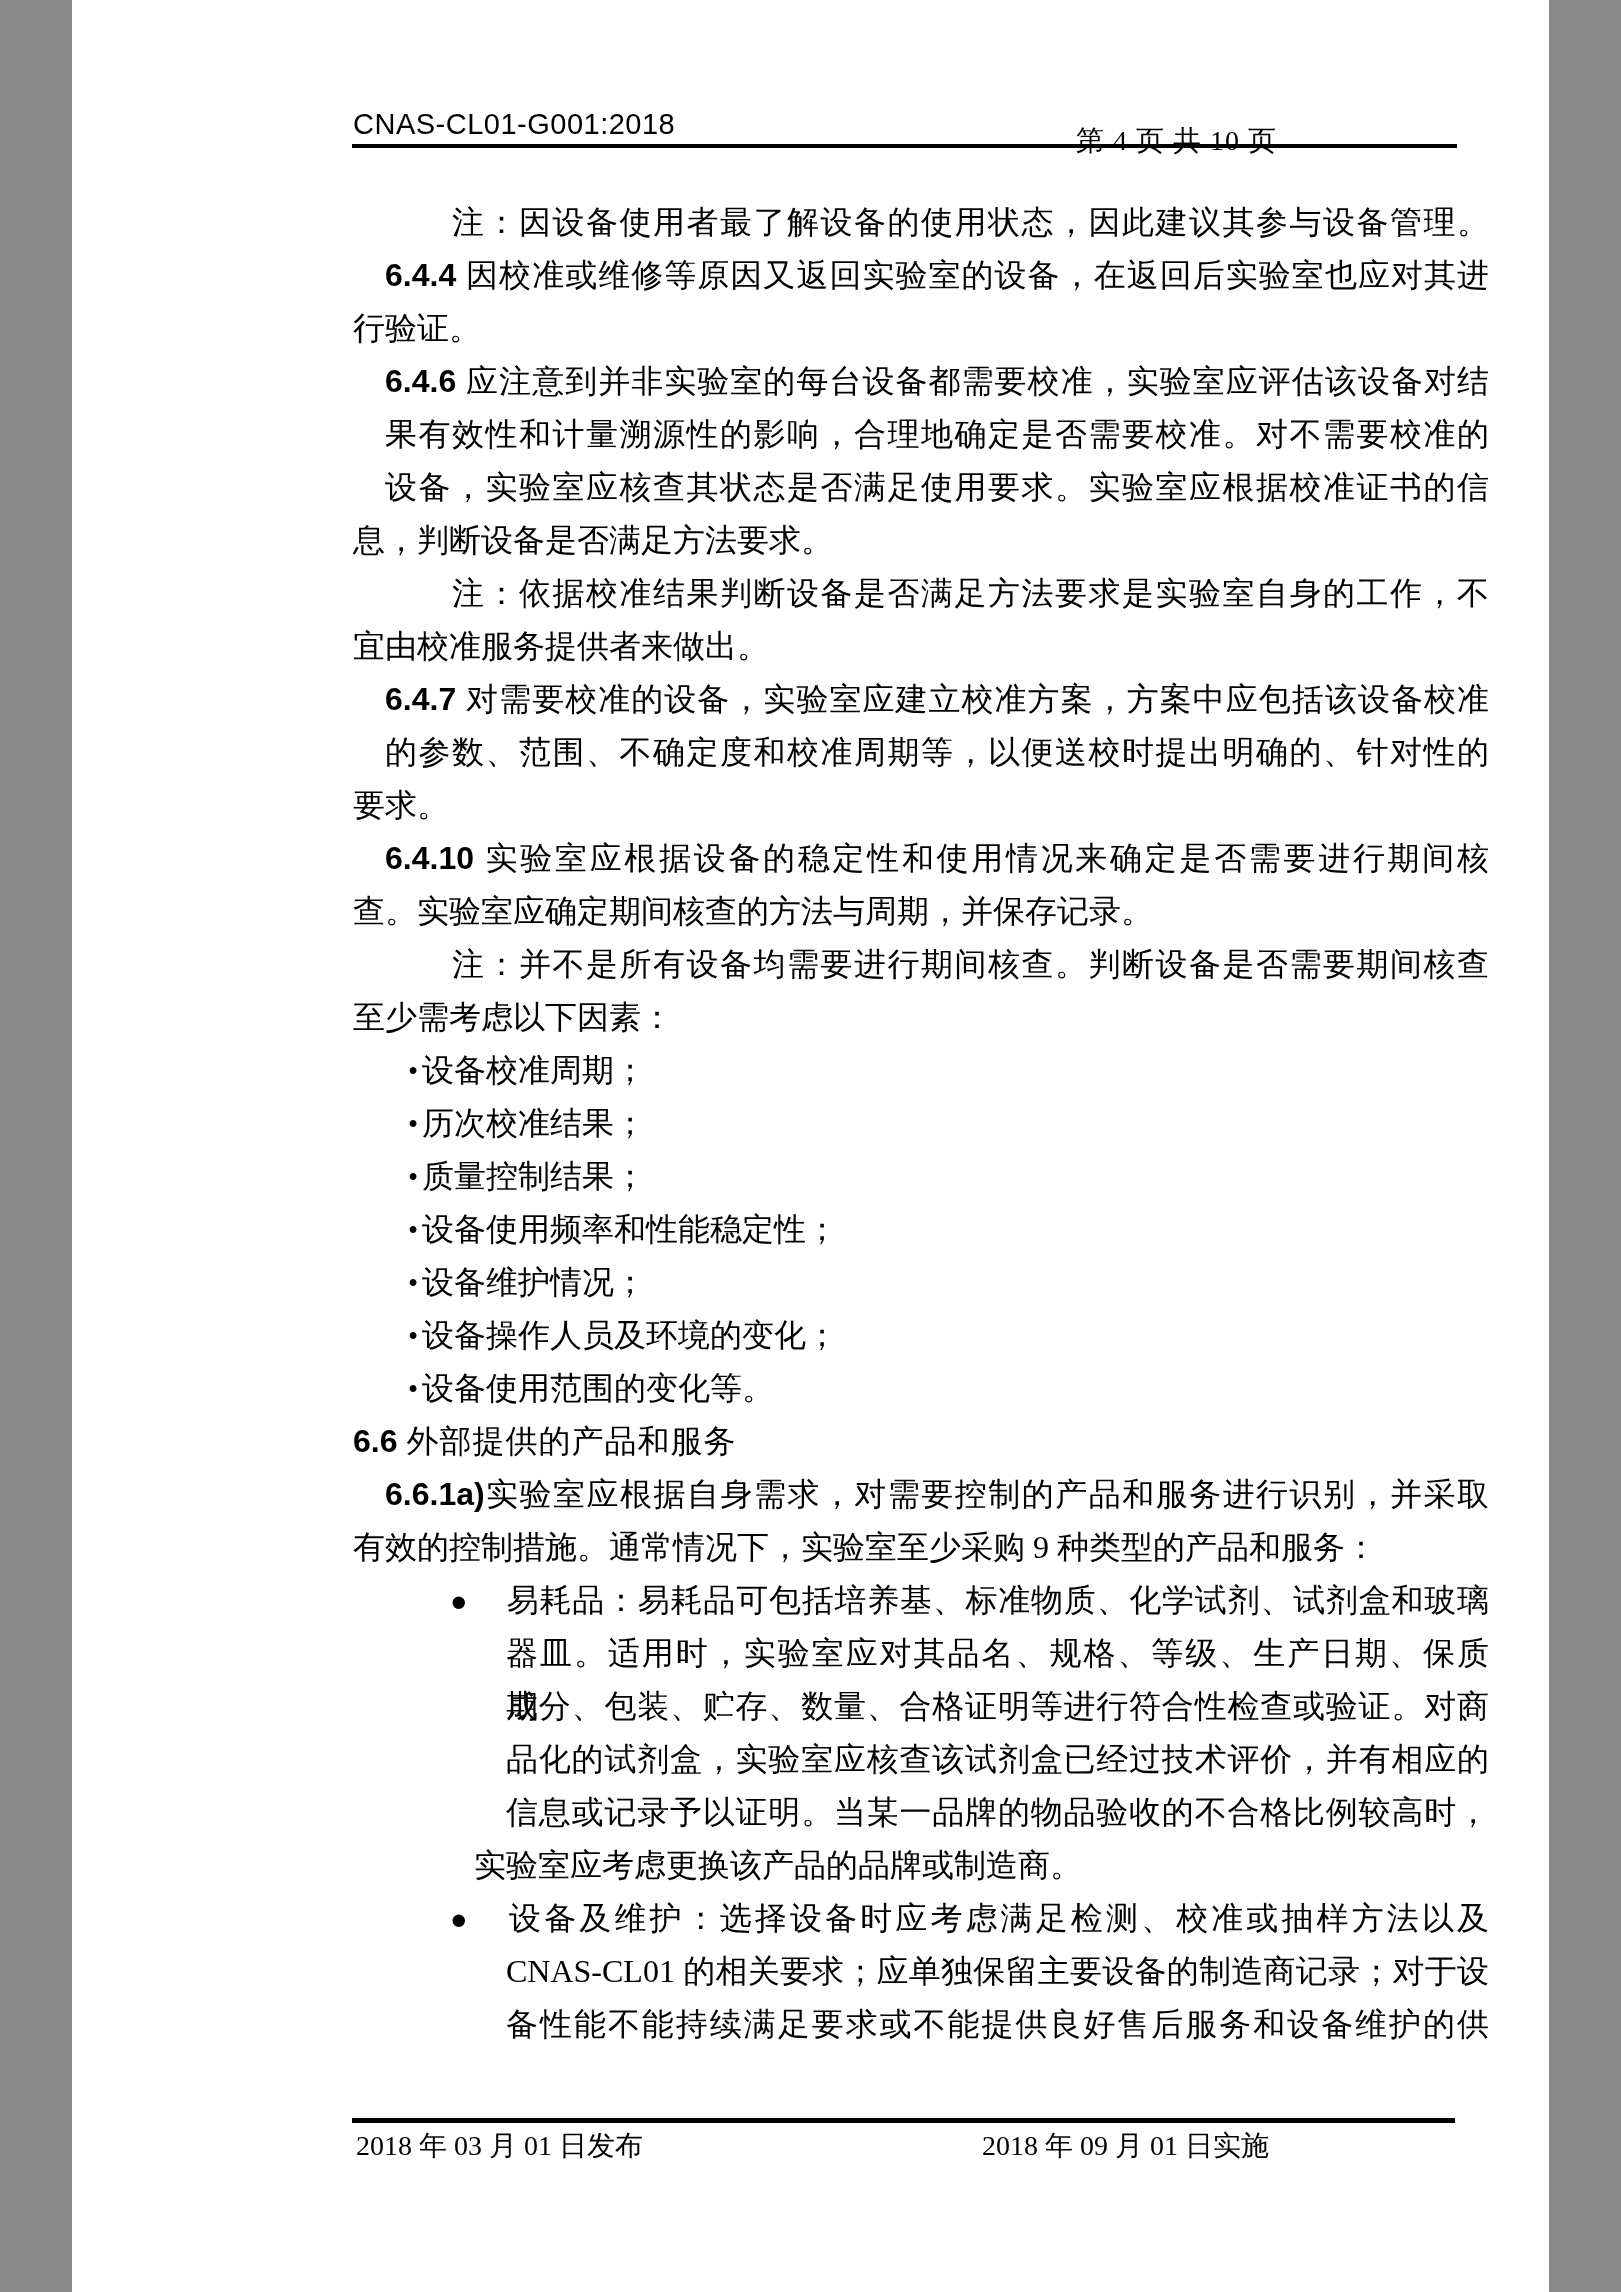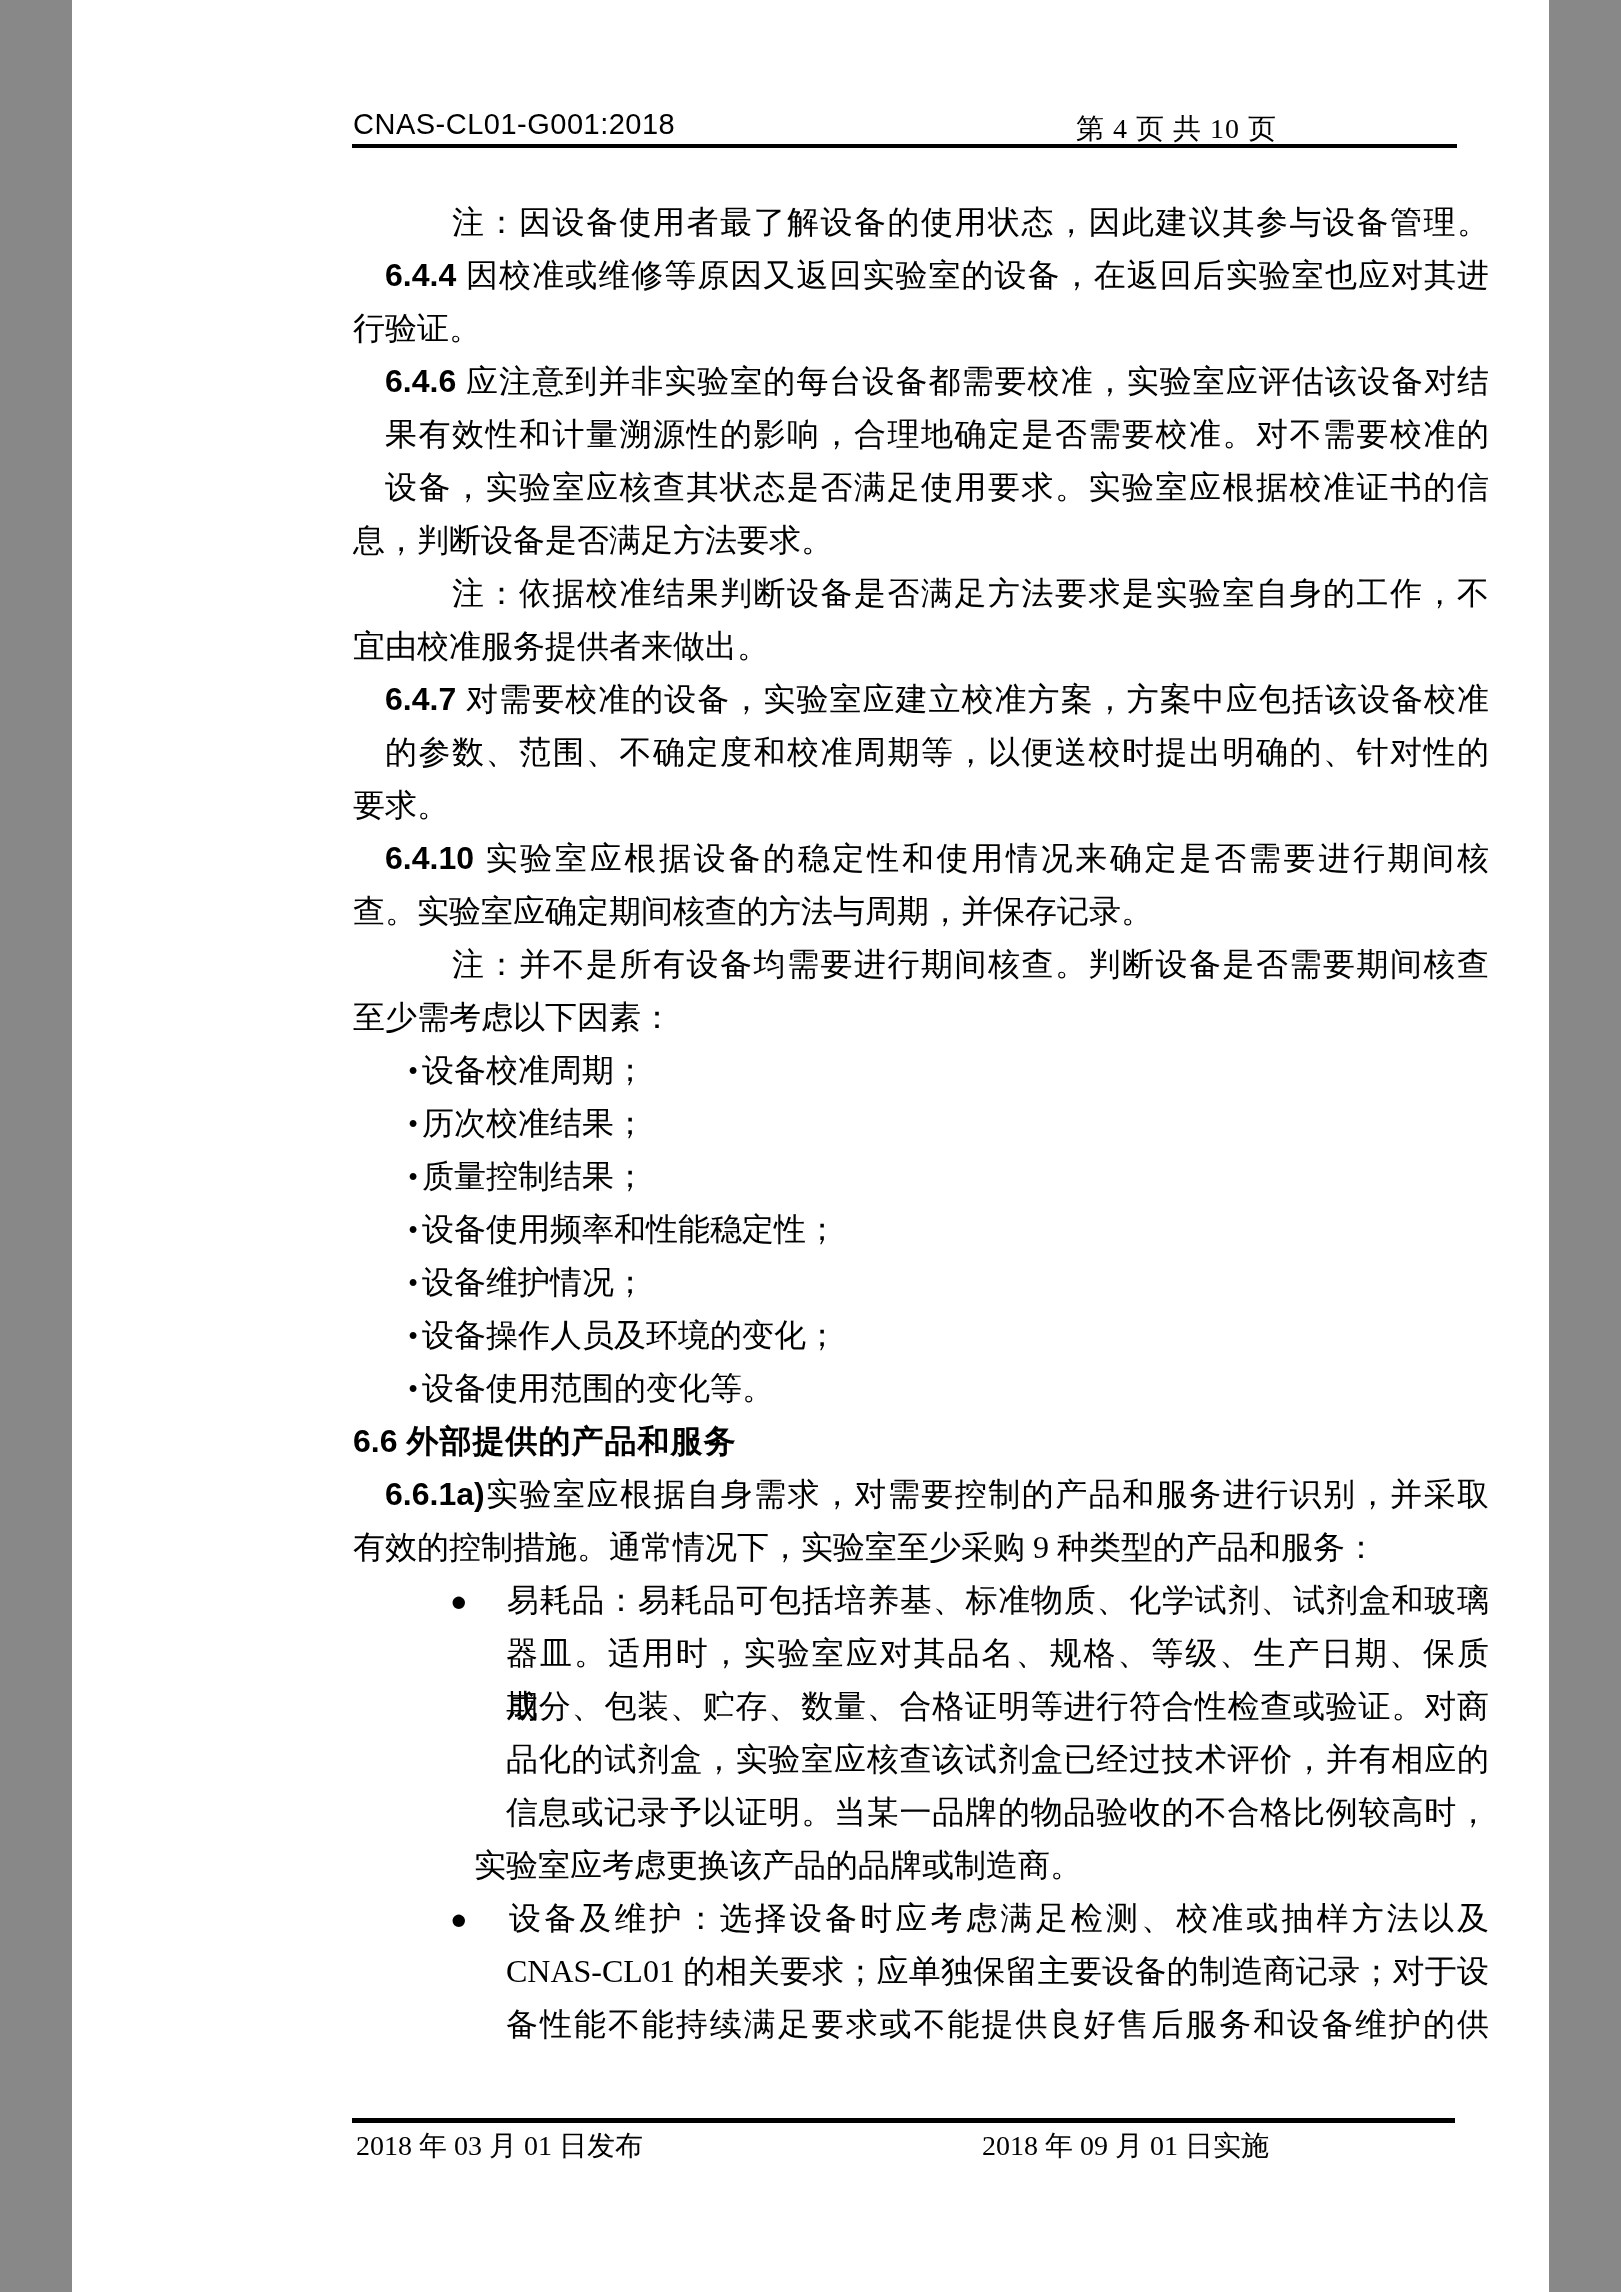--- a/index.html
+++ b/index.html
@@ -6,38 +6,38 @@
   .page{
     position:relative; width:1477px; height:2293px; background:#ffffff;
     font-family:"Liberation Serif","DejaVu Serif",serif; color:#000;
     overflow:hidden; margin:0 auto;
   }
   .hdr-code{
     position:absolute; left:281px; top:108px; font-size:29px;
     font-family:"Liberation Sans","DejaVu Sans",sans-serif; letter-spacing:0.5px;
   }
   .hdr-page{
-    position:absolute; right:272px; top:110px; font-size:28px; letter-spacing:1px;
+    position:absolute; right:272px; top:122px; font-size:28px; letter-spacing:1px;
   }
   .rule-top{position:absolute; left:280px; top:144px; width:1105px; height:3.9px; background:#000;}
   .rule-bottom{position:absolute; left:280px; top:2118px; width:1103px; height:4.9px; background:#000;}
   .ftr-left{position:absolute; left:284px; top:2127px; font-size:28px;}
   .ftr-right{position:absolute; right:280px; top:2127px; font-size:28px;}
   .body-text{position:absolute; left:281px; top:196px; width:1104px; font-size:32px;}
   .ln{height:53px; line-height:53px; box-sizing:border-box; width:1104px;}
   .ln.j{text-align:justify; text-align-last:justify;margin-left:32px;}
   .ln.note{padding-left:67px;}
   .ln.b-sm{padding-left:55px;}
   .ln.b-lg{padding-left:65px;}
   .ln.cont{padding-left:121px;}
   .pfx{font-family:"Liberation Sans","DejaVu Sans",sans-serif; font-weight:bold;}
   .blt{font-size:29px;}
   .b-lg .blt{display:inline-block; width:56px;}
   .b-sm .blt{margin-right:3.9px;}
-  .hd .txt{font-weight:bold; letter-spacing:1px;}
+  .hd .txt{font-weight:normal; letter-spacing:1px;}
 </style>
 </head>
 <body>
 
 <div class="page">
 
   <div class="hdr-code">CNAS-CL01-G001:2018</div>
   <div class="hdr-page">第 4 页 共 10 页</div>
   <div class="rule-top"></div>
 

